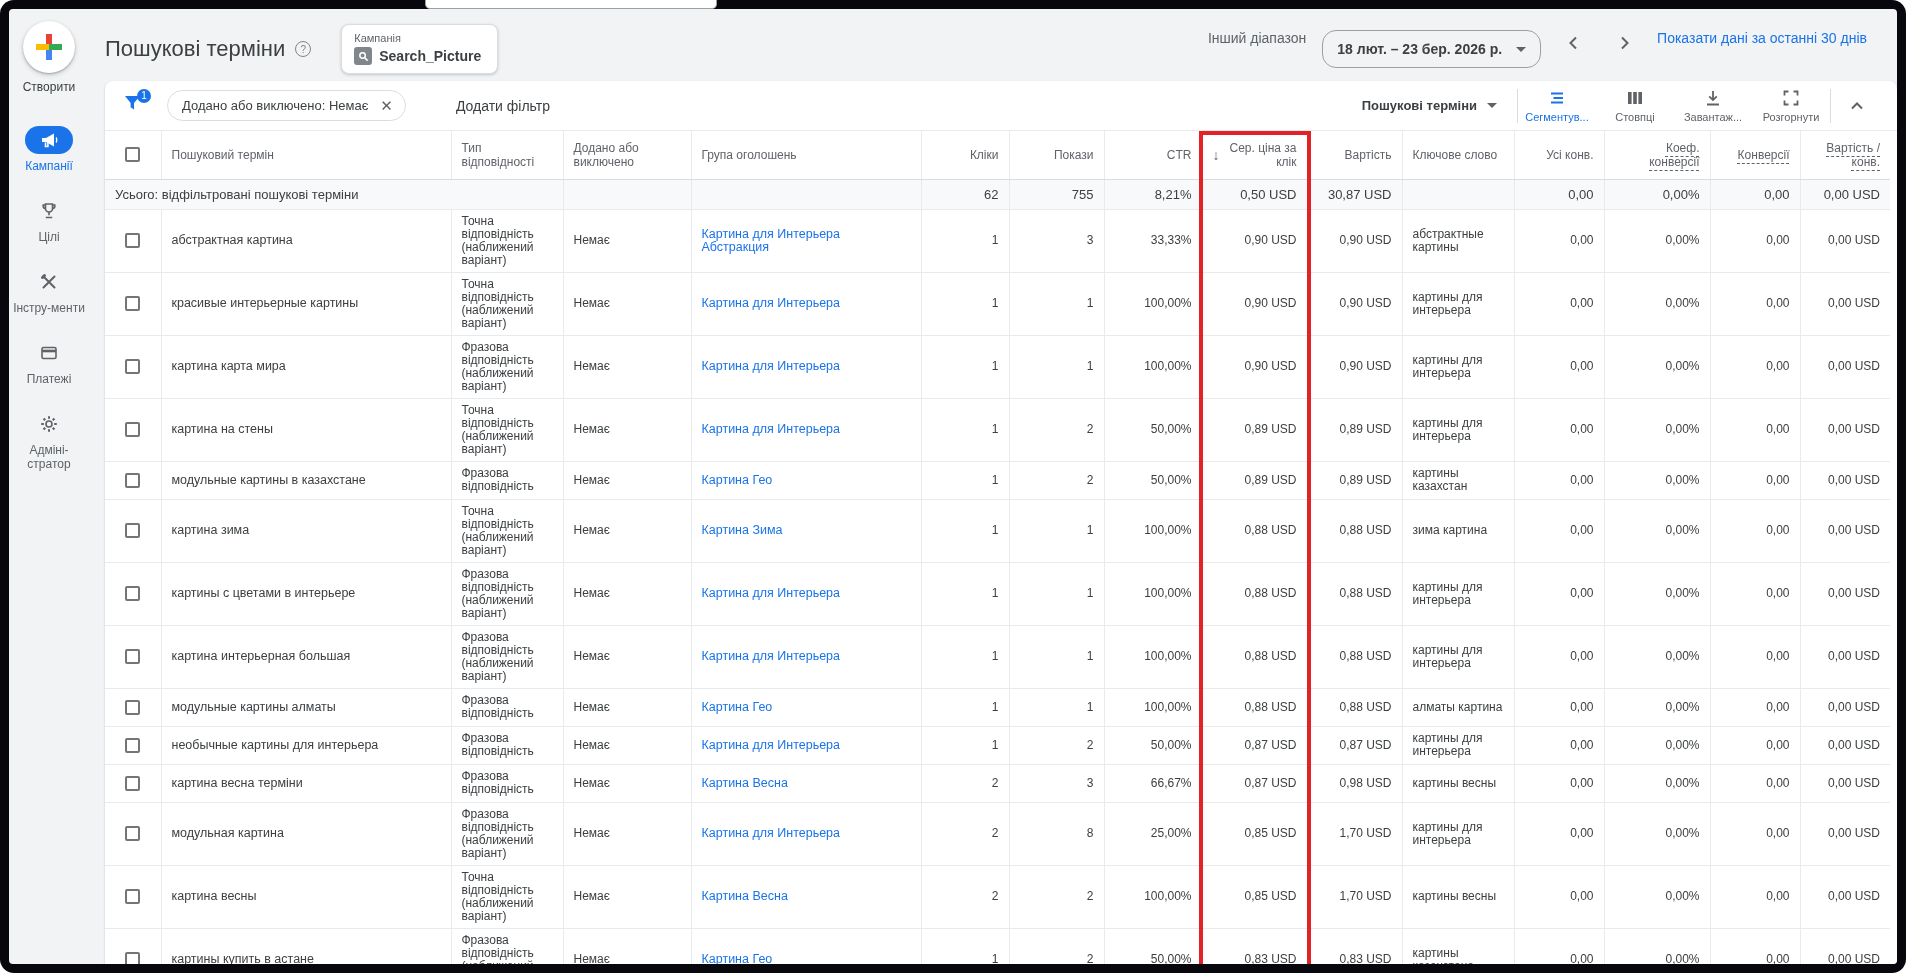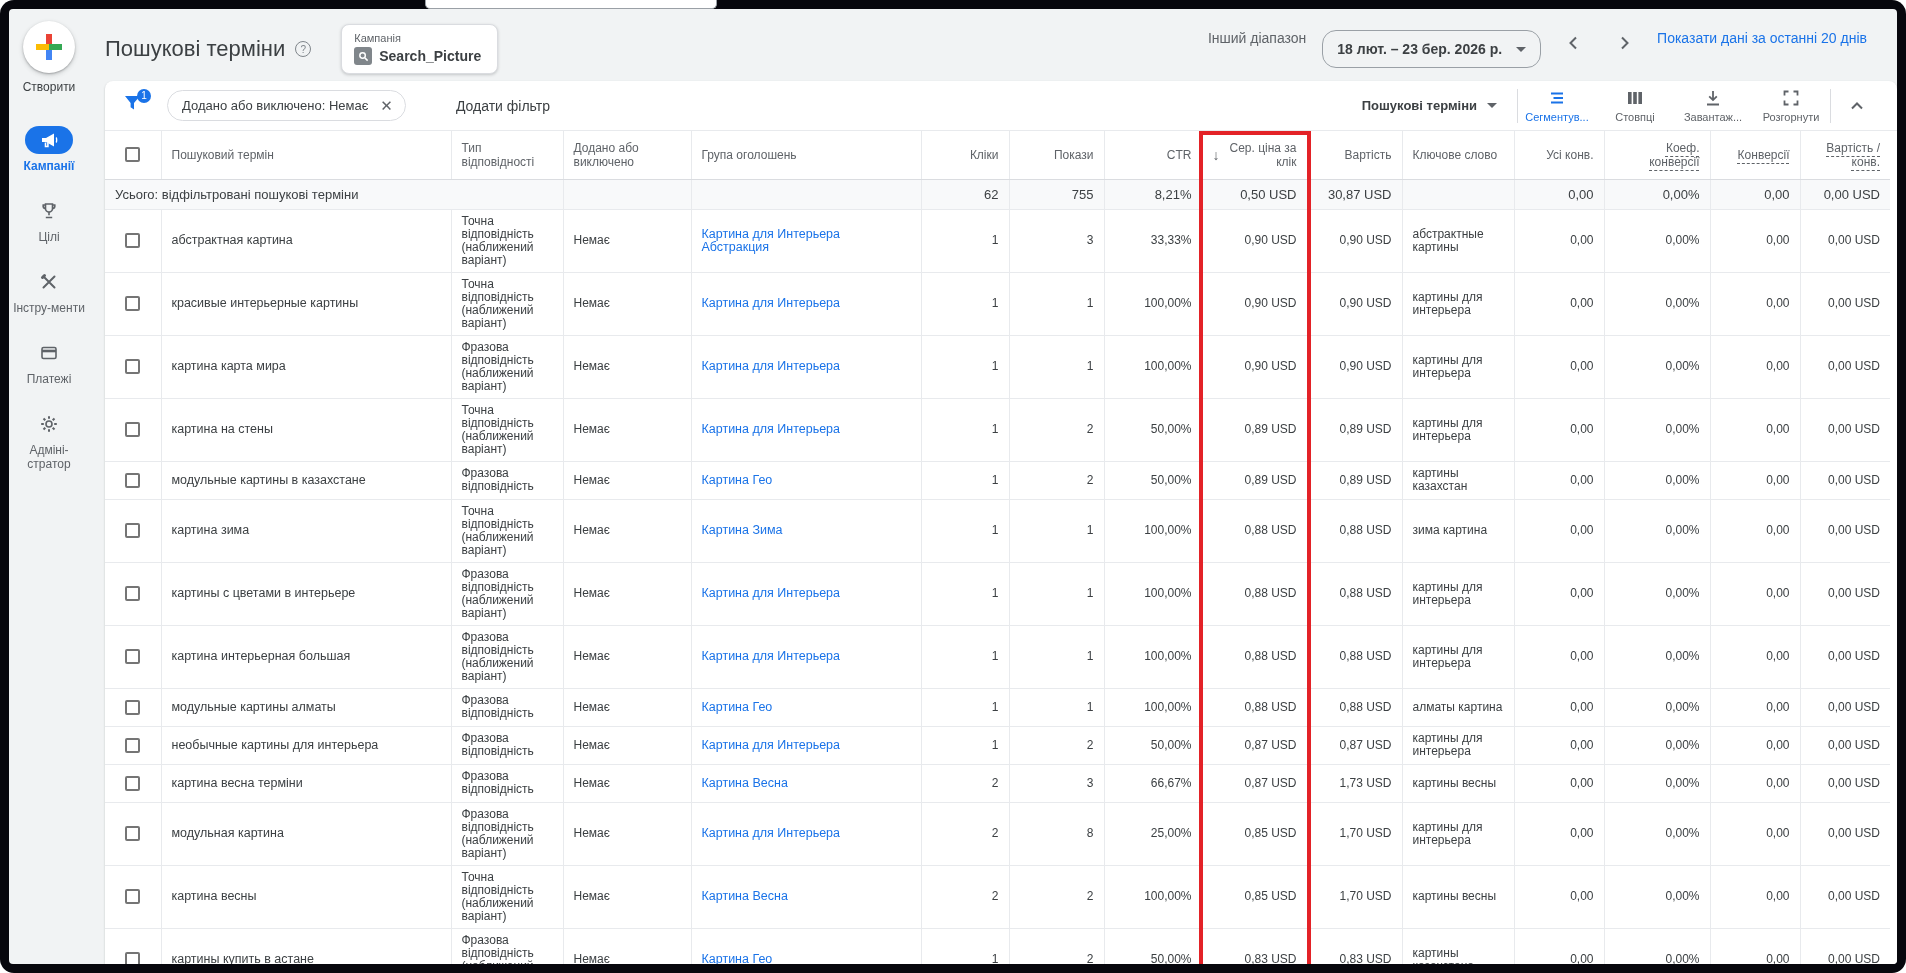--- a/index.html
+++ b/index.html
@@ -19,21 +19,21 @@
   .plus { position:relative; width:26px; height:26px; }
   .plus .v { position:absolute; left:10px; top:0; width:6px; height:26px;
              background:linear-gradient(#ea4335 50%, #4285f4 50%); }
   .plus .h { position:absolute; top:10px; left:0; width:26px; height:6px;
              background:linear-gradient(90deg,#fbbc04 50%, #34a853 50%); }
   .create-label { font-size:12px; color:#3c4043; }
   .nav-item { padding:8px 4px 16px; color:#5f6368; font-size:12px; line-height:14px; cursor:pointer; }
   .nav-pill { width:48px; height:28px; border-radius:14px; margin:0 auto 5px;
               display:flex; align-items:center; justify-content:center; }
   .nav-item.active .nav-pill { background:#1a73e8; }
-  .nav-item.active .nav-label { color:#1a73e8; font-weight:bold; }
+  .nav-item.active .nav-label { color:#1a73e8; font-weight:normal; }
   .nav-item svg { display:block; }
 
   
   .main { flex:1; padding:8px 12px 0 16px; overflow:hidden; }
   .page-header { display:flex; align-items:center; height:64px; padding-right:18px; }
   .page-title { font-size:22px; color:#3c4043; }
   .help-icon { display:inline-flex; width:16px; height:16px; border:1.5px solid #80868b; border-radius:50%;
                color:#80868b; font-size:10px; align-items:center; justify-content:center; margin-left:10px; cursor:pointer; }
   .campaign-chip { margin-left:30px; background:#fff; border:1px solid #dadce0; border-radius:8px;
                    box-shadow:0 1px 3px rgba(60,64,67,.25); padding:7px 16px 8px 12px; cursor:pointer; }
@@ -193,21 +193,21 @@
           <span class="nav-chevron">
             <svg width="18" height="18" viewBox="0 0 18 18" fill="none" stroke="#5f6368" stroke-width="2">
                 <path d="M11 3.5L5.5 9l5.5 5.5"></path>
               </svg>
           </span>
           <span class="nav-chevron">
             <svg width="18" height="18" viewBox="0 0 18 18" fill="none" stroke="#5f6368" stroke-width="2">
                 <path d="M7 3.5L12.5 9 7 14.5"></path>
               </svg>
           </span>
-          <span class="blue-link">Показати дані за останні 20 днів</span>
+          <span class="blue-link">Показати дані за останні 30 днів</span>
         </div>
       </div>
 
       <div class="card">
 
         <div class="filter-bar">
           <span class="funnel-wrap">
             <svg width="20" height="20" viewBox="0 0 20 20">
                 <path d="M2 3h15l-6 7v6.5l-3.4-2.3V10L2 3z" fill="#1a73e8"></path>
               </svg>
@@ -506,21 +506,21 @@
                 <tr class="data-row">
                   <td style="text-align:center"><span class="checkbox"></span></td>
                   <td class="cell-term">картина весна терміни</td>
                   <td>Фразова відповідність</td>
                   <td>Немає</td>
                   <td><a class="link">Картина Весна</a></td>
                   <td class="num">2</td>
                   <td class="num">3</td>
                   <td class="num">66,67%</td>
                   <td class="num">0,87 USD</td>
-                  <td class="num">1,73 USD</td>
+                  <td class="num">0,98 USD</td>
                   <td>картины весны</td>
                   <td class="num">0,00</td>
                   <td class="num">0,00%</td>
                   <td class="num">0,00</td>
                   <td class="num">0,00 USD</td>
                 </tr>
 
                 <tr class="data-row">
                   <td style="text-align:center"><span class="checkbox"></span></td>
                   <td class="cell-term">модульная картина</td>

